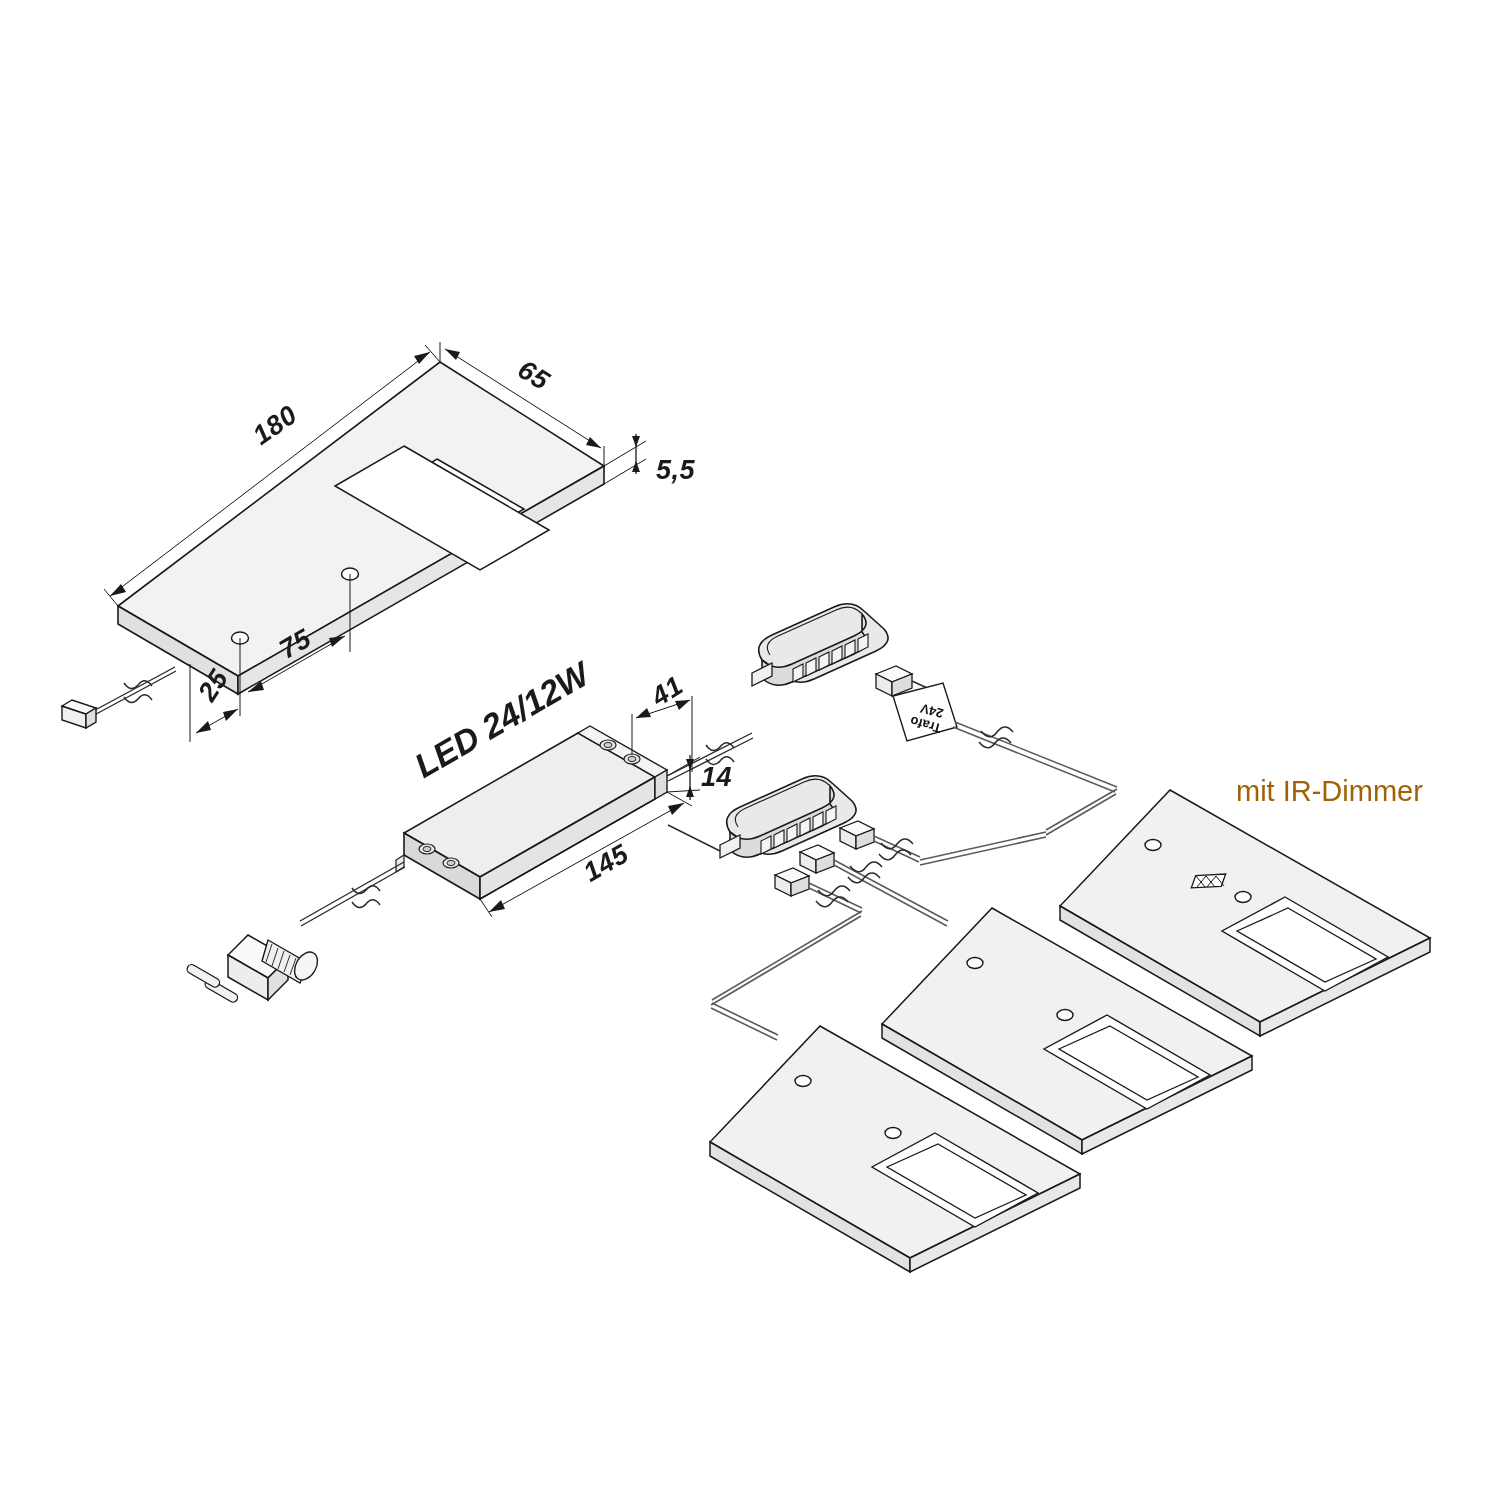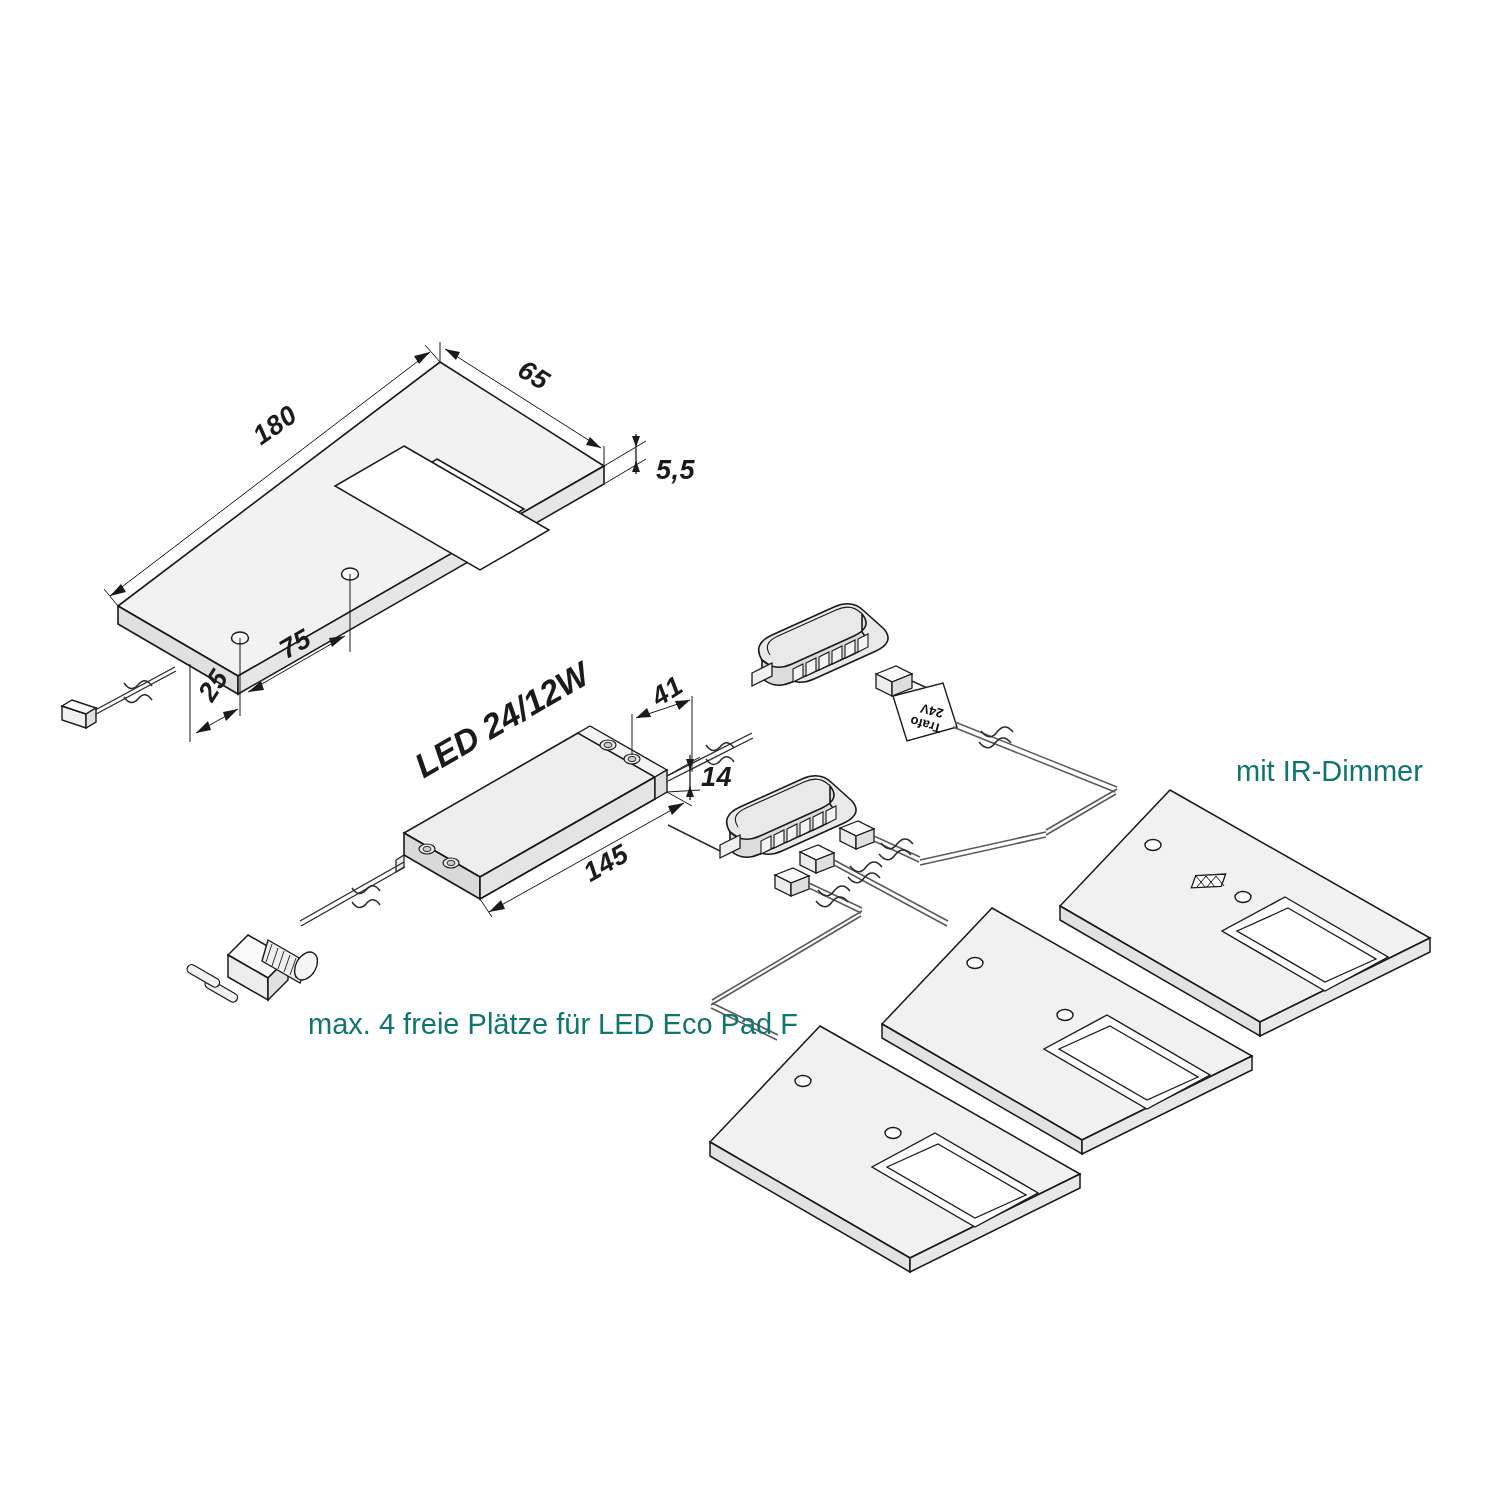--- a/index.html
+++ b/index.html
@@ -1,21 +1,21 @@
 <!DOCTYPE html>
 <html><head>
 <meta charset="utf-8">
 <style>
   html,body{margin:0;padding:0;background:#ffffff;}
   body{width:1500px;height:1500px;overflow:hidden;font-family:"Liberation Sans",sans-serif;}
   #stage{position:relative;width:1500px;height:1500px;background:#fff;}
   svg#drawing{position:absolute;left:0;top:0;width:1500px;height:1500px;}
   .lbl{position:absolute;color:#1a1a1a;white-space:nowrap;}
   .dim{font-family:"Liberation Sans",sans-serif;font-weight:700;font-style:italic;font-size:27px;letter-spacing:.5px;}
-  .anno{font-family:"Liberation Sans",sans-serif;font-size:29px;color:#0f766e;}
+  .anno{font-family:"Liberation Sans",sans-serif;font-size:29px;color:#a16207;margin-top:20px;}
   .tiny{font-family:"Liberation Sans",sans-serif;font-size:11px;font-weight:700;color:#111;}
   .psu{font-family:"Liberation Sans",sans-serif;font-weight:700;font-style:italic;font-size:34px;}
 </style>
 </head>
 <body>
 
 <div id="stage">
 
 <svg id="drawing" viewBox="0 0 1500 1500">
   <defs>
@@ -295,17 +295,16 @@
 
 <div class="lbl dim" style="left:701px; top:762px;">14</div>
 
 <div class="lbl dim" style="left:583px; top:848px; transform:rotate(-30deg);">145</div>
 
 <div style="position:absolute; left:900px; top:694px; width:52px; height:44px; transform:rotate(195deg);">
   <div class="tiny" style="position:absolute; left:8px; top:6px; font-size:13px;">Trafo</div>
   <div class="tiny" style="position:absolute; left:10px; top:21px; font-size:13px;">24V</div>
 </div>
 
-<div class="lbl anno" style="left:308px; top:1008px;">max. 4 freie Plätze für LED Eco Pad F</div>
 
 <div class="lbl anno" style="left:1236px; top:755px;">mit IR-Dimmer</div>
 
 </div>
 
 </body></html>

